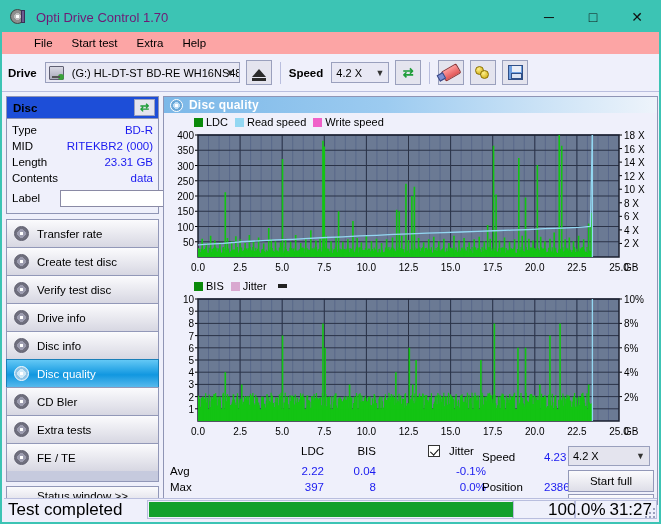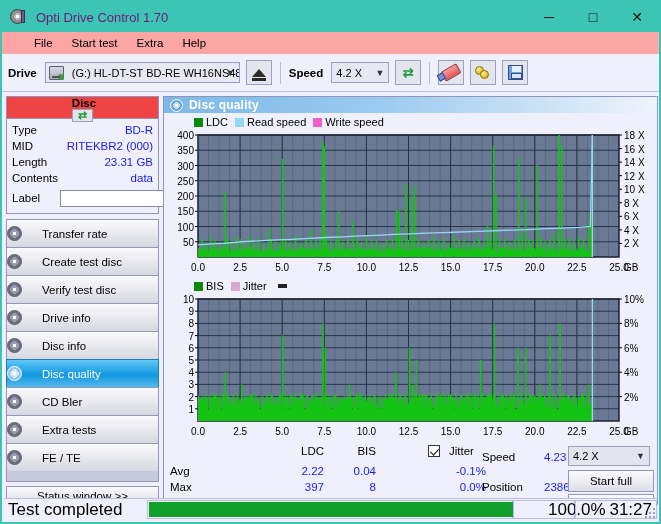--- a/index.html
+++ b/index.html
@@ -79,34 +79,34 @@
   .floppy{width:15px;height:15px;background:#6e9fe0;border:1px solid #2f4f87;box-sizing:border-box;position:relative;}
   .floppy:before{content:"";position:absolute;left:3px;top:0;width:9px;height:6px;background:#e9edf7;}
   .floppy:after{content:"";position:absolute;left:2px;bottom:0;width:11px;height:6px;background:#dbe3f2;border:1px solid #2f4f87;box-sizing:border-box;}
   
   .content{display:flex;padding:4px 4px 0 4px;gap:4px;height:413px;box-sizing:border-box;}
   
   .left{width:153px;display:flex;flex-direction:column;}
   .panel{border:1px solid #8f95b5;background:#eff0fb;box-sizing:border-box;}
   .panel-head{
     height:21px;display:flex;align-items:center;justify-content:space-between;
-    padding:0 3px;border-bottom:1px solid #8f95b5;background:#ef4444;flex-direction:column;
+    padding:0 3px;border-bottom:1px solid #8f95b5;background:#1d4ed8;
   }
   .panel-head .ttl{font-weight:bold;font-size:11.5px;padding-left:3px;}
   .disc-body{padding:3px 5px 4px 5px;}
   .drow{display:flex;justify-content:space-between;align-items:center;height:16px;font-size:11.5px;}
   .drow .v{color:#1a1af0;}
   .label-row{display:flex;align-items:center;gap:20px;height:22px;margin-top:1px;}
   .label-row .lbl{font-size:11.5px;}
   .label-input{flex:1;height:17px;background:#fff;border:1px solid #8a8aa5;box-sizing:border-box;}
   .cdbtn{width:21px;height:20px;background:#e4e4ee;border:1px solid #9aa0bd;box-sizing:border-box;display:flex;align-items:center;justify-content:center;}
   .cd-glyph{width:14px;height:14px;border-radius:50%;background:radial-gradient(circle at 50% 50%,#f4f4d0 0 18%,#d9d97a 19% 42%,#c9c94e 43% 100%);border:1px solid #8c8c3a;box-sizing:border-box;}
   .navlist{margin-top:5px;display:flex;flex-direction:column;}
   .navbtn{
-    height:28px;display:flex;align-items:center;gap:20px;
+    height:28px;display:flex;align-items:center;gap:8px;padding-left:7px;
     background:linear-gradient(#fbfbfd,#d7d7e2);
     border:1px solid #9298b8;border-bottom:none;box-sizing:border-box;font-size:11.5px;
   }
   .navbtn:last-of-type{border-bottom:1px solid #9298b8;}
   .navbtn.sel{
     background:linear-gradient(#63c8f5,#1197e0 55%,#57b9ec);
     color:#fff;border-color:#1a7fb8;
   }
   .nav-ico{width:15px;height:15px;border-radius:50%;
     background:radial-gradient(circle at 50% 50%,#fff 0 20%,#9d9db0 21% 45%,#70707f 46% 100%);

